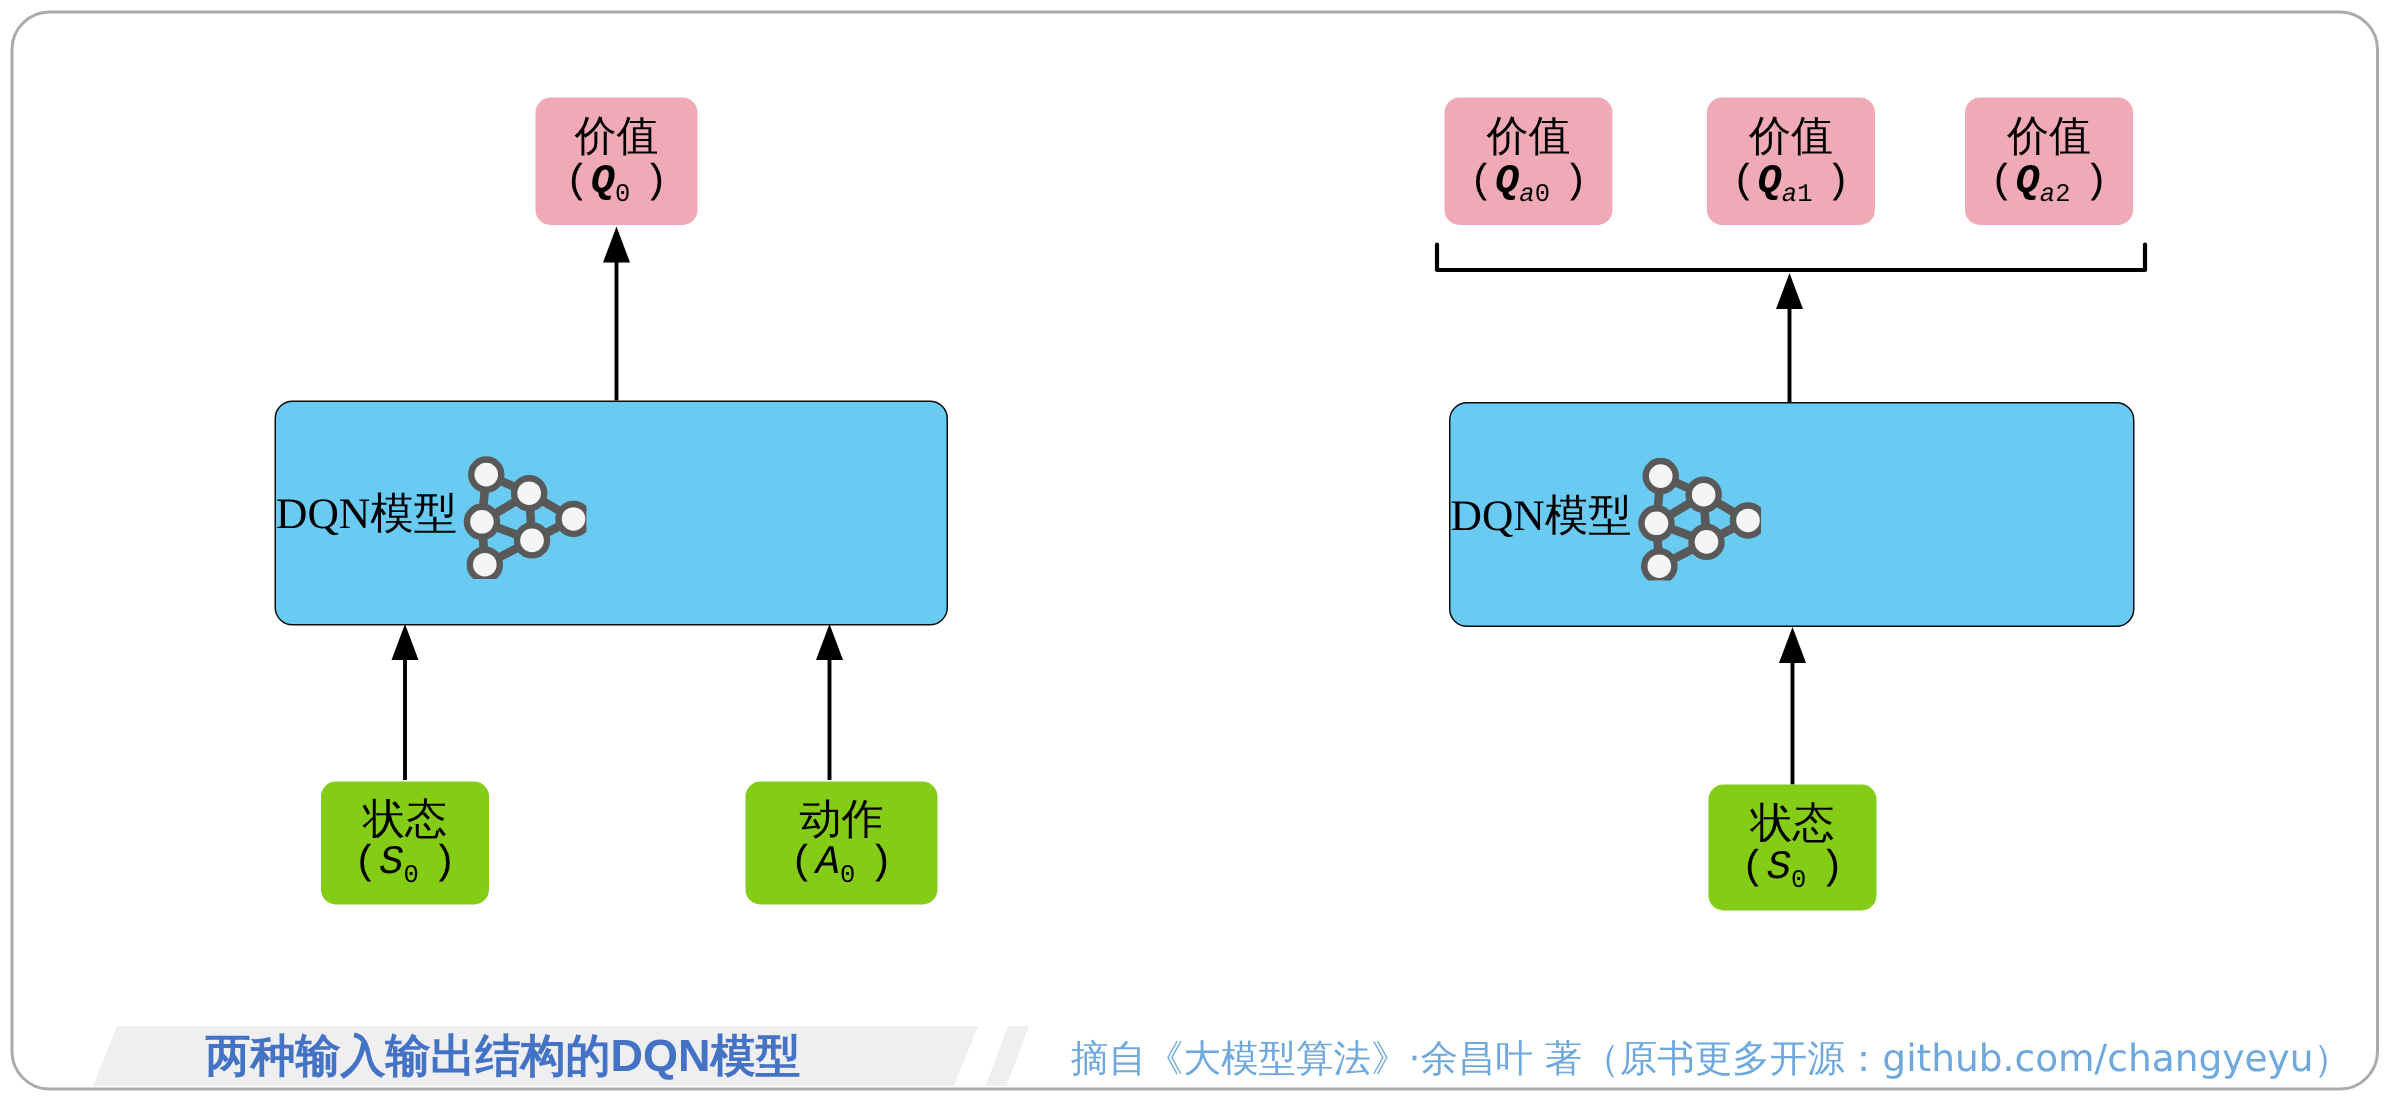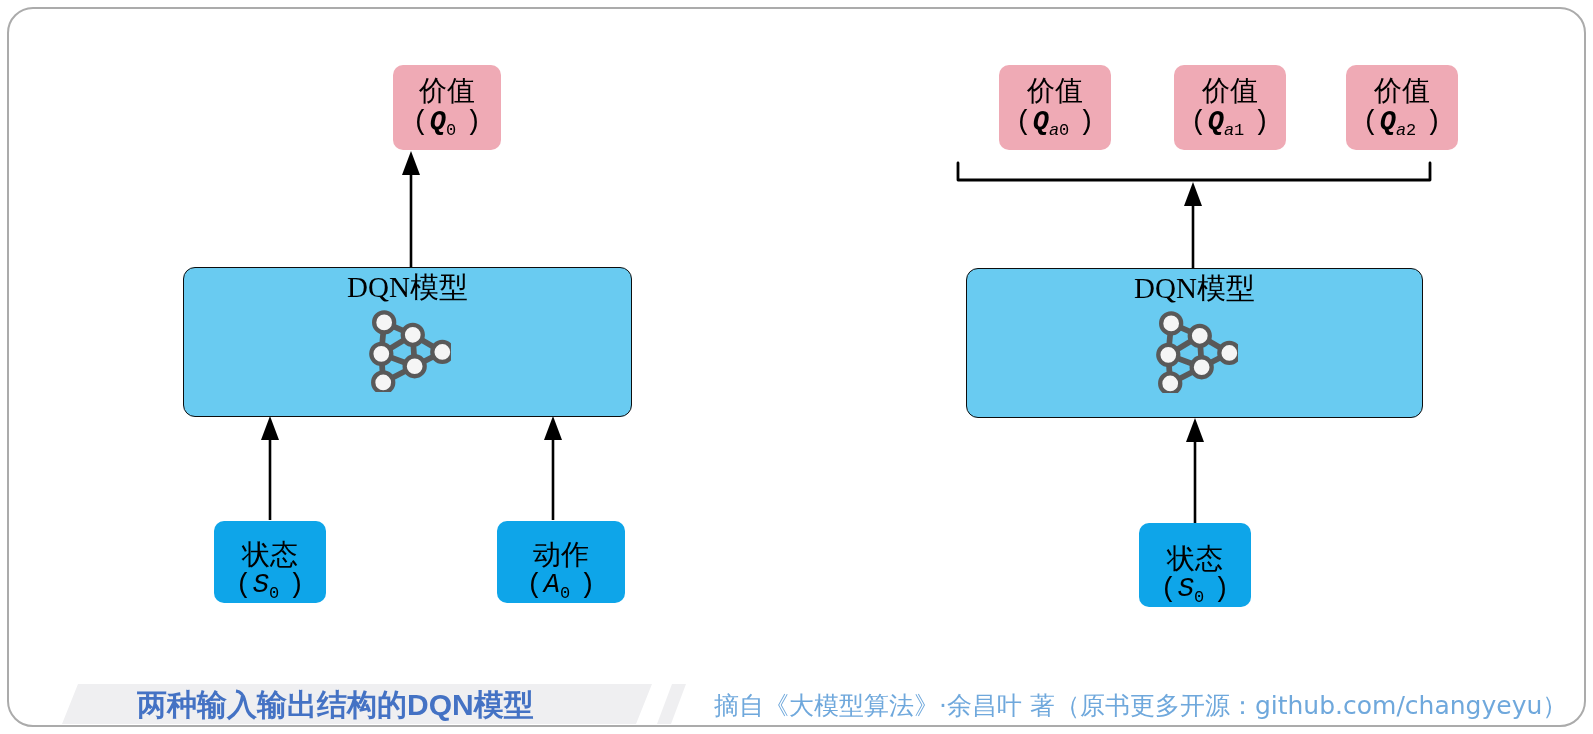--- a/index.html
+++ b/index.html
@@ -12,34 +12,34 @@
     border:2.5px solid #ababab; border-radius:26px;
   }
   .overlay { position:absolute; left:0; top:0; pointer-events:none; }
 
   
   .node-box {
     position:absolute; display:flex; flex-direction:column;
     align-items:center; justify-content:center;
     border-radius:10px; line-height:1.12; text-align:center;
   }
-  .value-box  { background:#efaab5;margin-left:36px; }
-  .state-box  { background:#0ea5e9;justify-content:flex-end; }
+  .value-box  { background:#efaab5; }
+  .state-box  { background:#84cc16; }
   .box-label  { font-size:28px; color:#000; font-family:"DejaVu Sans", sans-serif; }
   .formula    { font-size:27px; color:#000; font-family:Liberation Mono, monospace; white-space:nowrap; }
   .formula .sym   { font-style:italic; padding-left:1px; }
   .value-box .formula .sym { font-weight:bold; }
   .formula .sub   { font-size:17px; vertical-align:-6px; }
   .formula .sub-i { font-style:italic; }
   .formula .close { margin-left:9px; }
 
   
   .model-box {
     position:absolute; background:#69cbf1; border:1.6px solid #0d0d0d;
-    border-radius:12px; display:flex; flex-direction:column; align-items:center;
+    border-radius:12px; display:flex; align-items:center;
   }
   .model-title {
     font-family:"Liberation Serif", serif; font-size:29px; color:#000;
     margin-top:3px; line-height:1.15;
   }
   .nn-icon { margin-top:6px; }
 
   
   .caption-strip {
     position:absolute; left:60px; top:684px; width:592px; height:40px;

